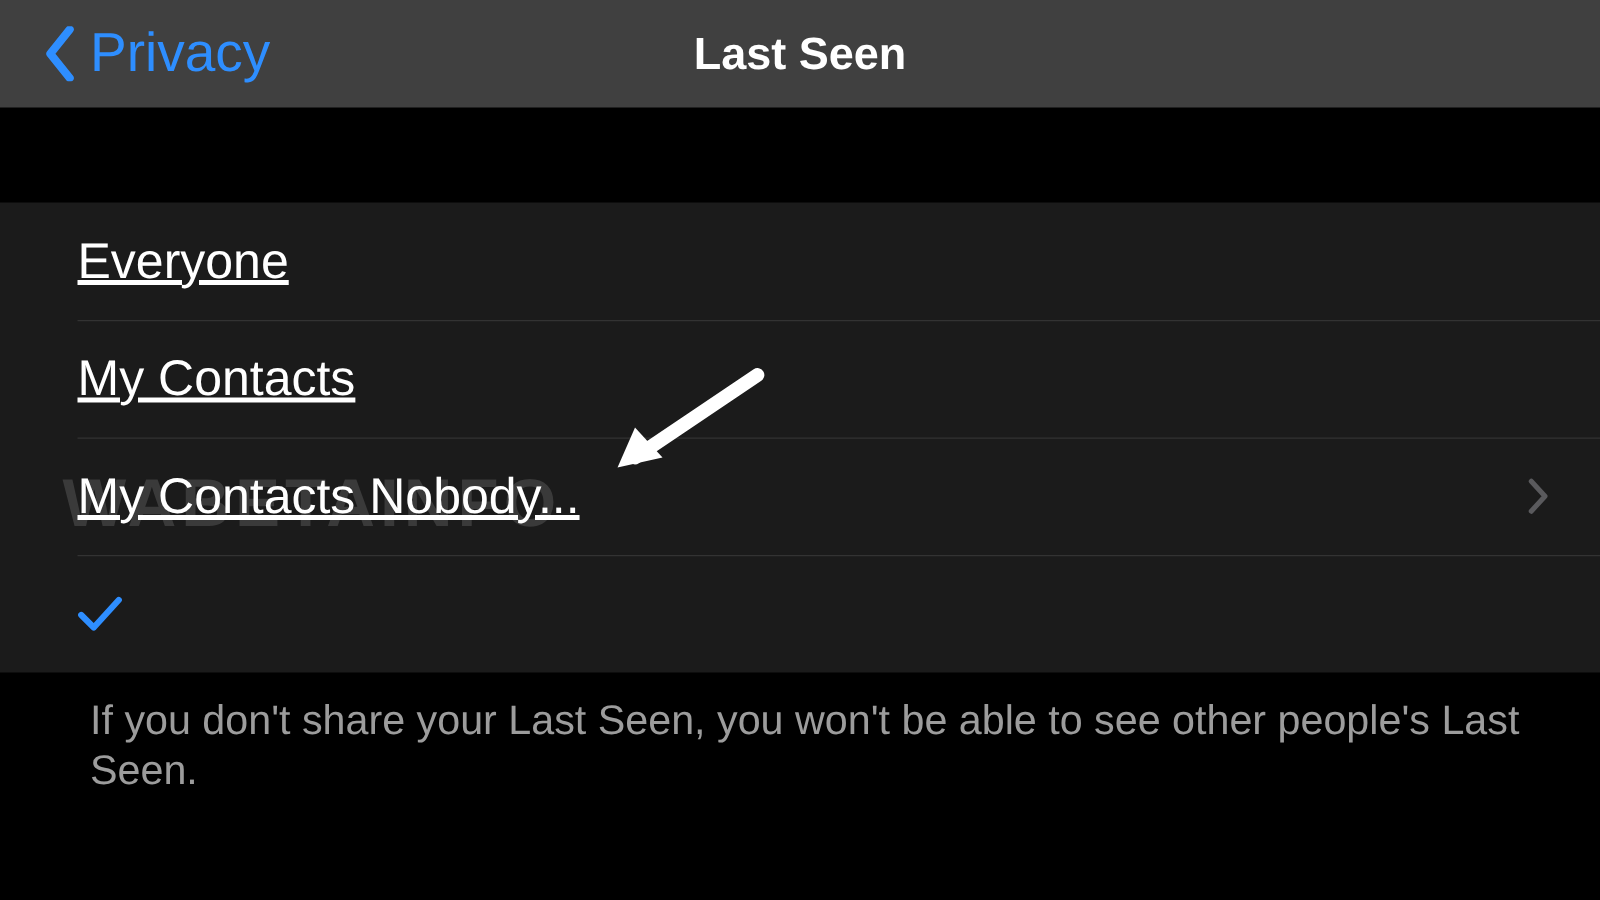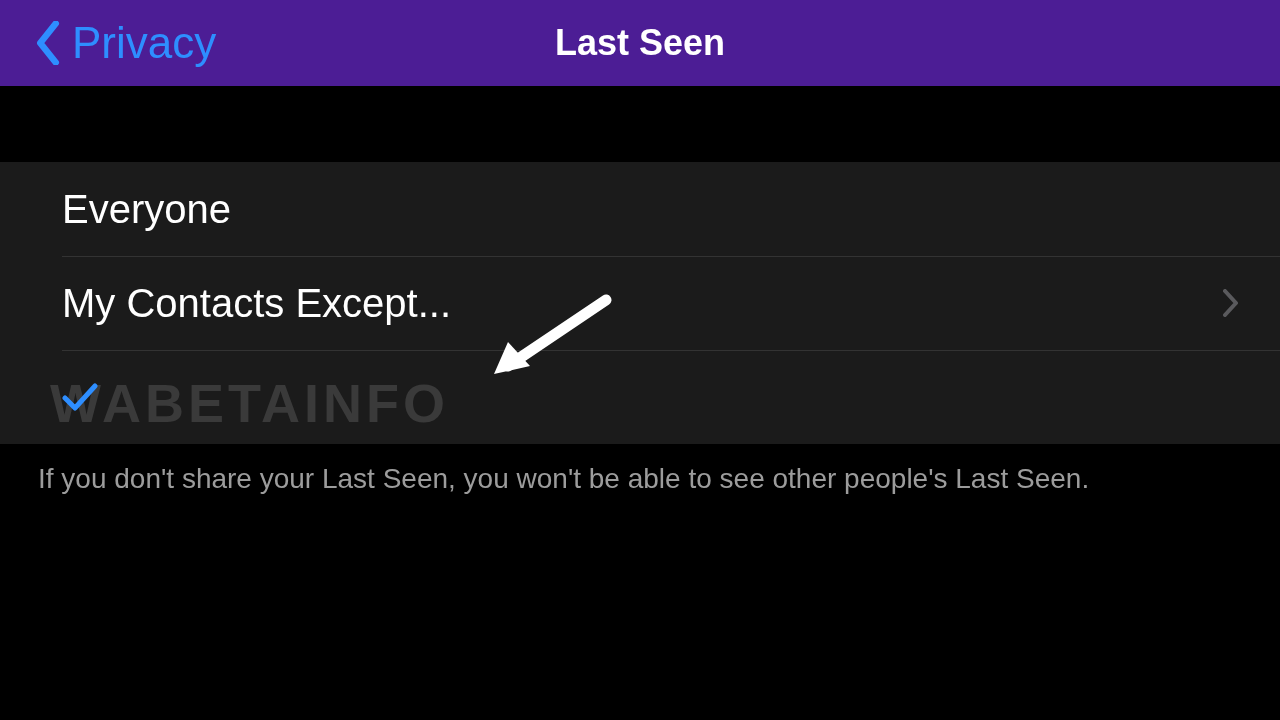--- a/index.html
+++ b/index.html
@@ -6,21 +6,21 @@
   html, body {
     width: 1280px;
     height: 720px;
     background: #000;
     font-family: -apple-system, "Helvetica Neue", Helvetica, Arial, sans-serif;
     overflow: hidden;
     position: relative;
   }
   .navbar {
     height: 86px;
-    background: #4c1d95;
+    background: #404040;
     display: flex;
     align-items: center;
     position: relative;
   }
   .back-btn {
     display: flex;
     align-items: center;
     gap: 10px;
     padding-left: 34px;
     color: #2e8eff;
@@ -62,34 +62,35 @@
     left: 62px;
     right: 0;
     top: 0;
     height: 1px;
     background: #333333;
   }
   .row-label {
     color: #ffffff;
     font-size: 40px;
     font-weight: 400;
+    text-decoration: underline;
   }
   .chevron-right {
     width: 18px;
     height: 30px;
     opacity: 0.55;
   }
   .checkmark {
     width: 36px;
     height: 30px;
   }
   .footer {
-    padding: 18px 62px 0 38px;
+    padding: 18px 62px 0 72px;
     color: #9c9c9c;
-    font-size: 28px;
+    font-size: 33px;
     line-height: 1.22;
     font-weight: 400;
   }
   .watermark {
     position: absolute;
     left: 50px;
     top: 372px;
     color: #3a3a3a;
     font-size: 54px;
     font-family: "Arial Black", Arial, sans-serif;
@@ -126,23 +127,26 @@
 <div class="spacer"></div>
 
 <div class="watermark">WABETAINFO</div>
 
 <div class="list">
 
   <div class="row">
     <span class="row-label row-content">Everyone</span>
   </div>
 
+  <div class="row">
+    <span class="row-label row-content">My Contacts</span>
+  </div>
 
   <div class="row">
-    <span class="row-label row-content">My Contacts Except...</span>
+    <span class="row-label row-content">My Contacts Nobody...</span>
     <svg class="chevron-right row-content" viewBox="0 0 18 30">
       <polyline points="3,3 14,15 3,27" fill="none" stroke="#8e8e93" stroke-width="4" stroke-linecap="round" stroke-linejoin="round"></polyline>
     </svg>
   </div>
 
   <div class="row">
     <svg class="checkmark row-content" viewBox="0 0 36 30">
       <polyline points="3,16 13,26 33,4" fill="none" stroke="#2e8eff" stroke-width="5" stroke-linecap="round" stroke-linejoin="round"></polyline>
     </svg>
   </div>

